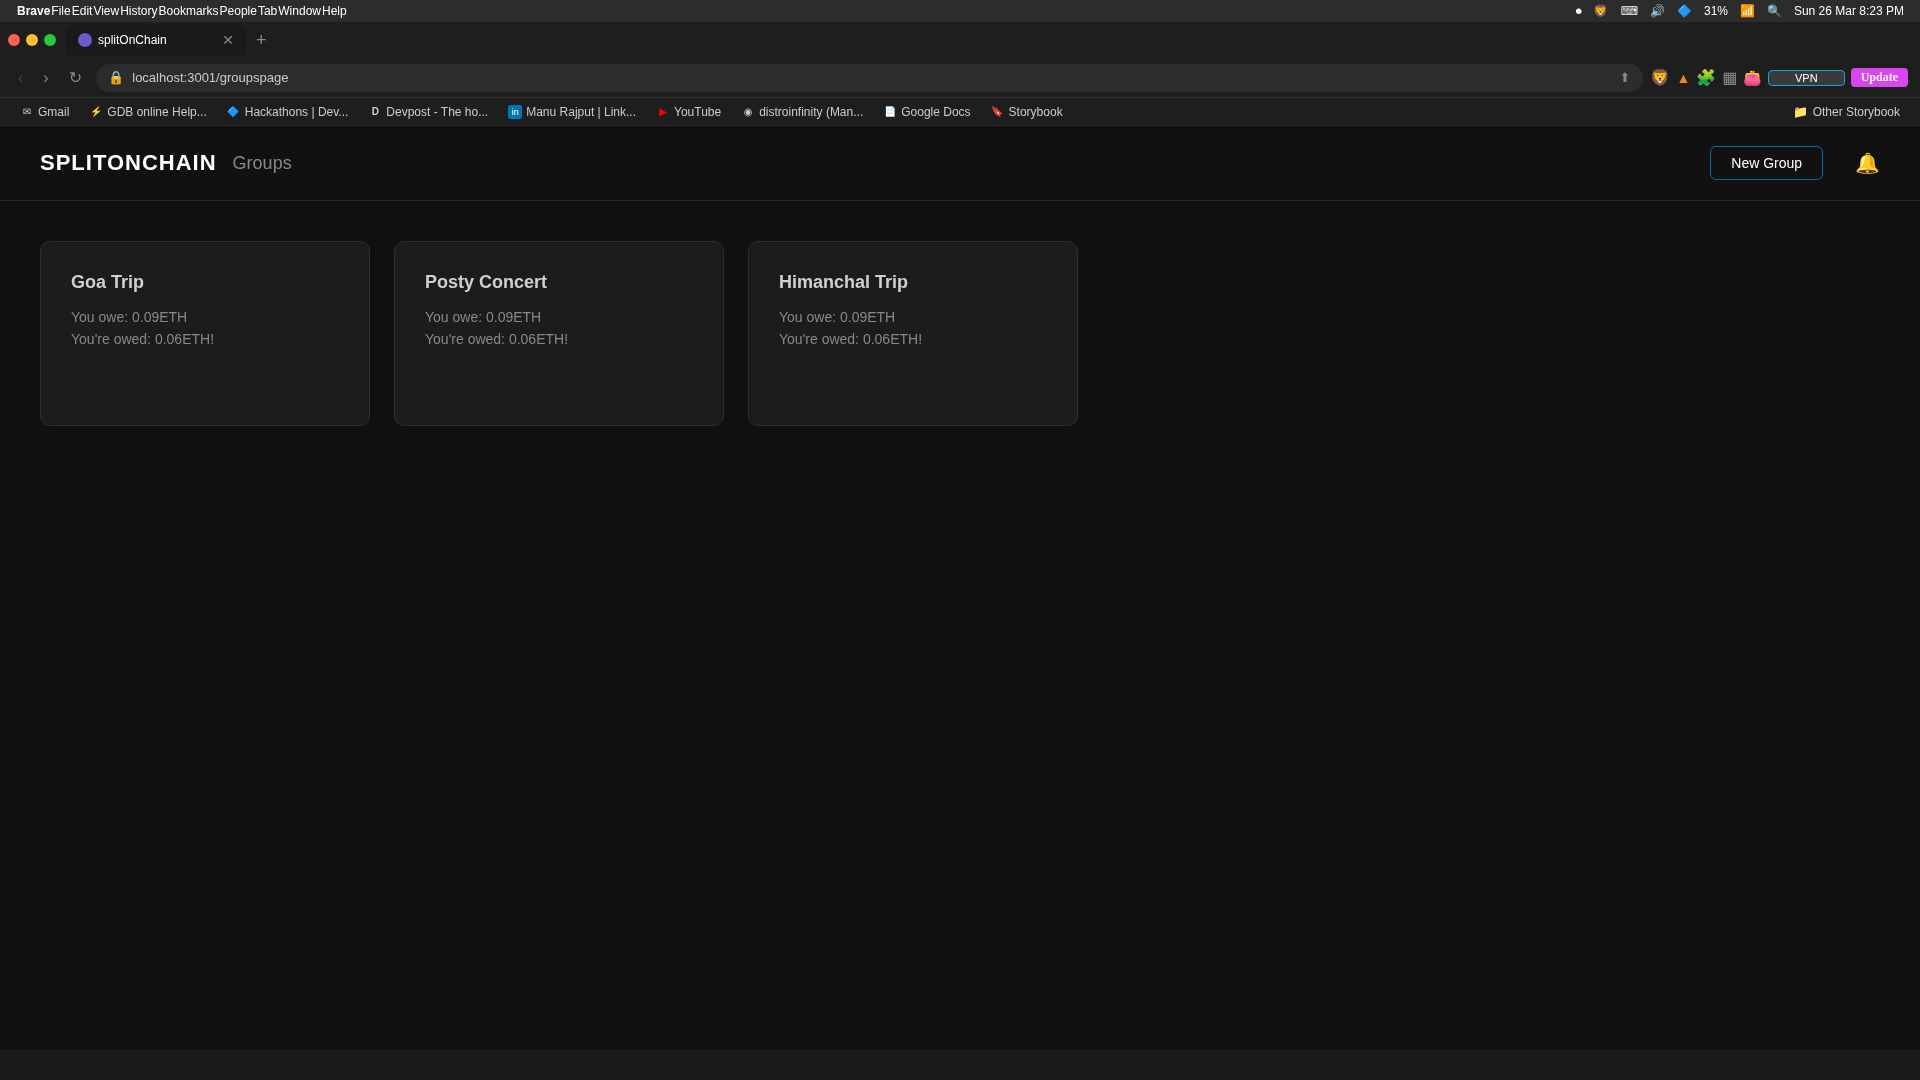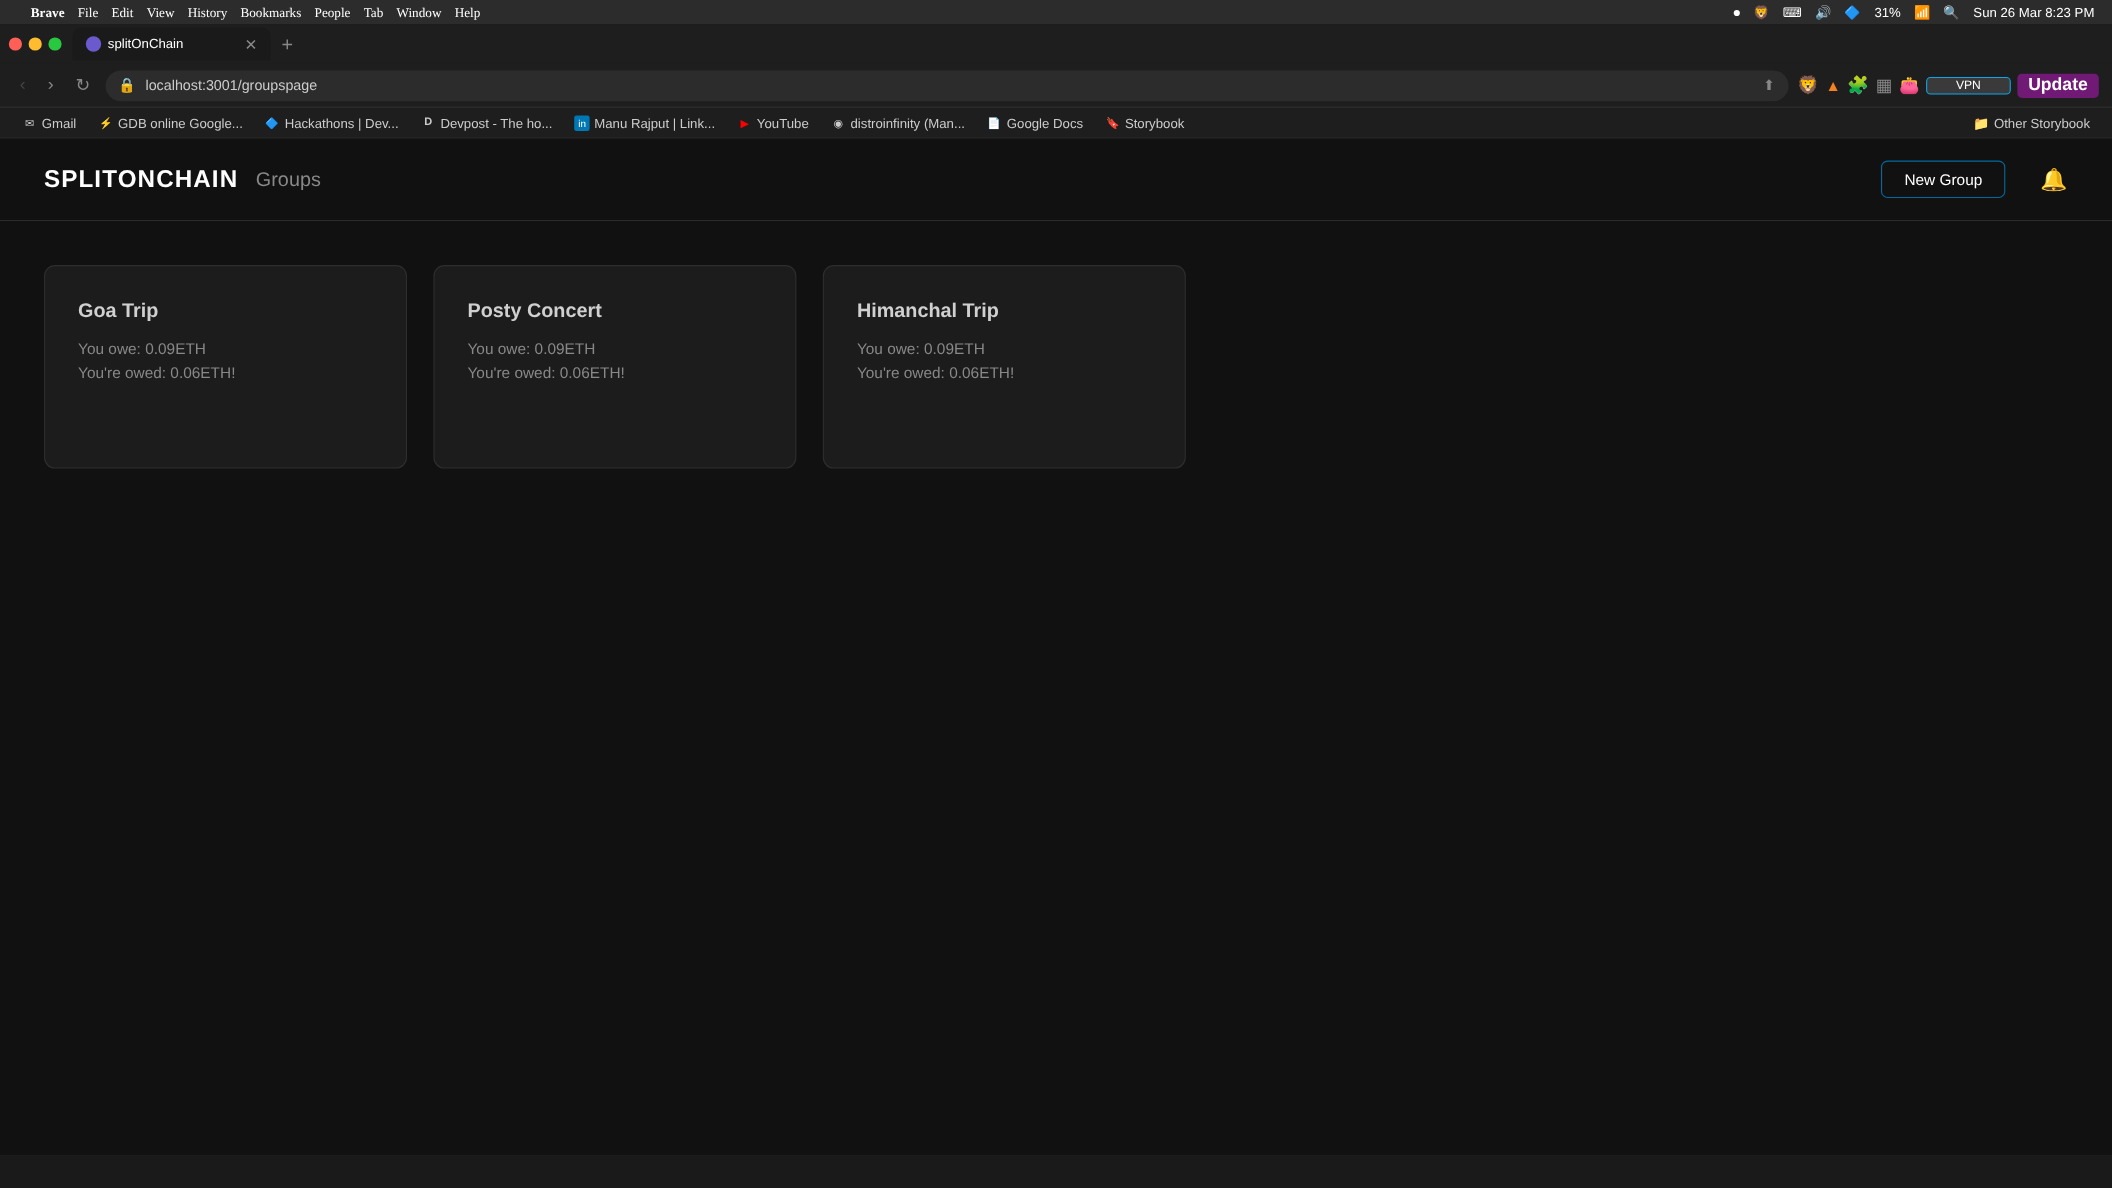--- a/index.html
+++ b/index.html
@@ -197,42 +197,43 @@
     
     .system-bar {
       background: #2c2c2c;
       height: 22px;
       display: flex;
       align-items: center;
       padding: 0 16px;
       font-size: 12px;
       color: #fff;
     }
-    .system-bar-left { display: flex; gap: 12px; align-items: flex-end; font-family: Liberation Serif, serif; }
+    .system-bar-left { display: flex; gap: 1px; align-items: flex-end; }
     .system-bar-right { margin-left: auto; display: flex; gap: 12px; align-items: center; font-size: 12px; }
 
     
     .vpn-btn {
       background: #3a3a3a;
       border: 1px solid #0ea5e9;
       color: #fff;
       padding: 1px 26px;
       border-radius: 4px;
       font-size: 11px;
       cursor: pointer;
     }
     .update-btn {
-      background: #701a75;
+      background: #d946ef;
       border: none;
       color: #fff;
       padding: 2px 10px;
       border-radius: 4px;
-      font-size: 16px;
+      font-size: 12px;
       cursor: pointer;
       font-weight: 600;
+      font-family: Liberation Serif, serif;
     }
   </style>
 </head>
 <body>
 
 <div class="system-bar">
   <div class="system-bar-left">
     <span style="font-size:15px;"></span>
     <span style="font-weight:700;">Brave</span>
     <span>File</span>
@@ -292,21 +293,21 @@
   </div>
 </div>
 
 <div class="bookmarks-bar">
   <div class="bookmark-item">
     <span class="bookmark-favicon">✉</span>
     <span>Gmail</span>
   </div>
   <div class="bookmark-item">
     <span class="bookmark-favicon">⚡</span>
-    <span>GDB online Google...</span>
+    <span>GDB online Help...</span>
   </div>
   <div class="bookmark-item">
     <span class="bookmark-favicon">🔷</span>
     <span>Hackathons | Dev...</span>
   </div>
   <div class="bookmark-item">
     <span class="bookmark-favicon" style="font-weight:700;">D</span>
     <span>Devpost - The ho...</span>
   </div>
   <div class="bookmark-item">

